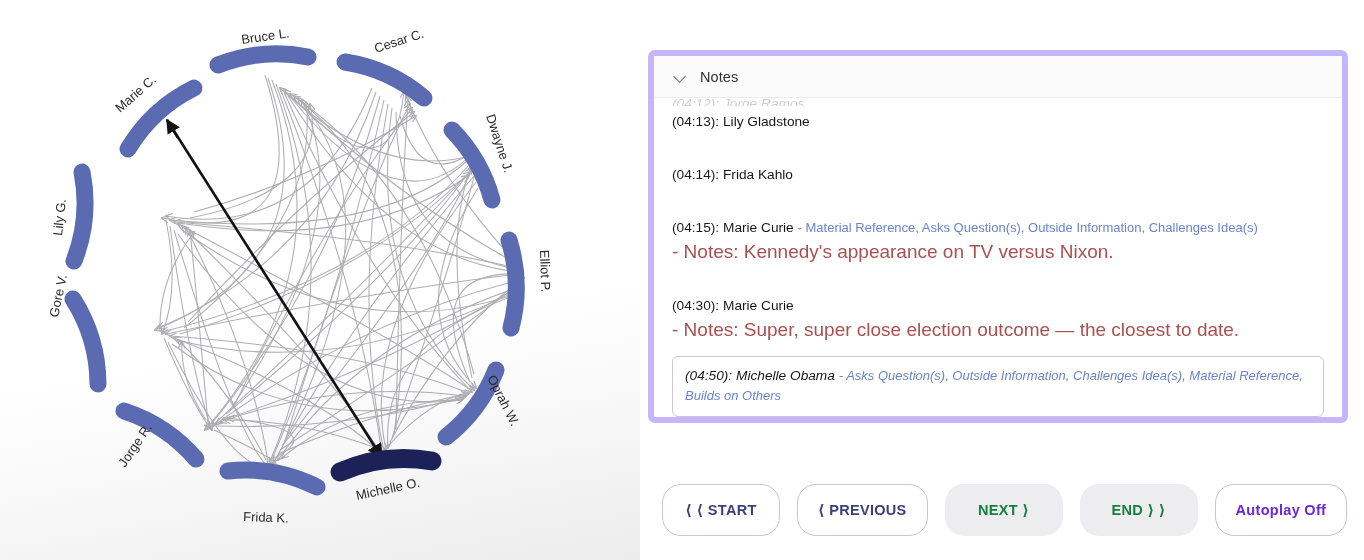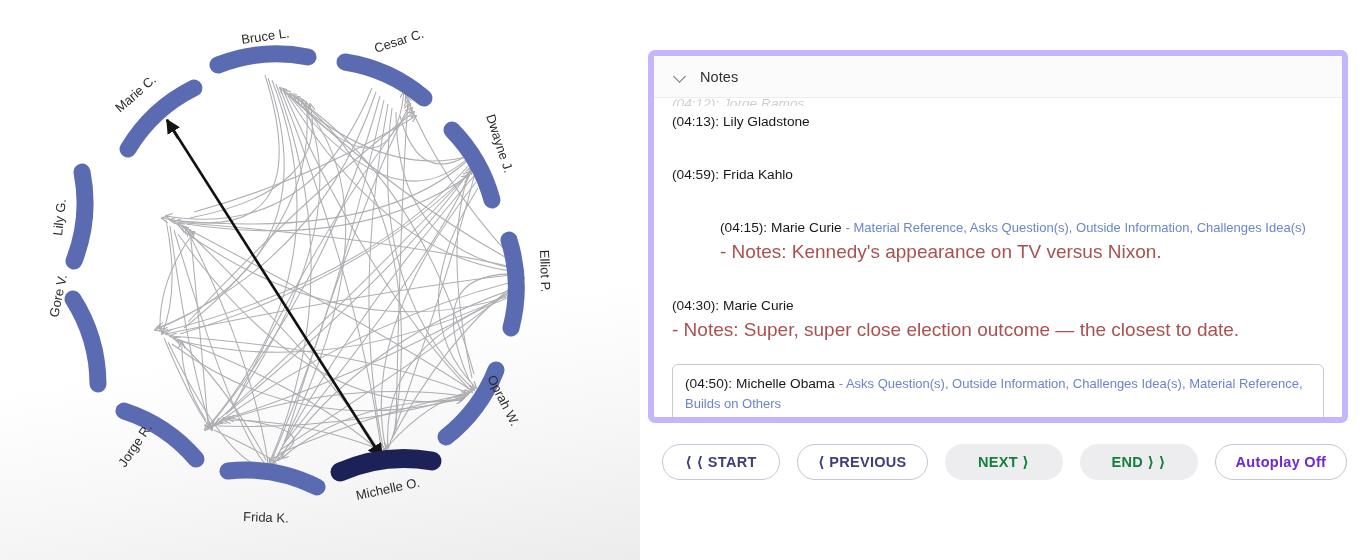--- a/index.html
+++ b/index.html
@@ -99,61 +99,63 @@
   .note-entry.clipped {
     opacity: 0.22;
     height: 12px;
     overflow: hidden;
     padding-top: 0;
     padding-bottom: 0;
     margin-top: -4px;
     font-style: italic;
   }
   .note-entry.spacer-lg { margin-bottom: 21px; }
-  .note-entry.spacer-md { margin-bottom: 18px; margin-left: 48px; }
+  .note-entry.spacer-md { margin-bottom: 18px; }
   .note-speaker { color: #17171b; }
   .note-tags { color: #6a84d0; font-size: 13px; }
   .note-detail {
     color: #aa5050;
     font-size: 19px;
     line-height: 1.5;
   }
   .note-entry.active {
     border: 1px solid #c9c9cf;
     border-radius: 6px;
     padding: 9px 19px 10px 12px;
     background: #ffffff;
-    margin-top: 14px;
+    margin-top: 6px;
+    font-style: italic;
   }
 
   
   #button-row {
     display: flex;
     align-items: center;
     gap: 17px;
     margin-top: 21px;
     padding-left: 14px;
   }
   .nav-btn {
-    height: 36px;
+    height: 52px;
     min-width: 118px;
     padding: 0 20px;
     border-radius: 19px;
     border: 1.4px solid #c6c6d6;
     background: #ffffff;
     color: #3c3f7a;
     font-family: "Liberation Sans", "DejaVu Sans", sans-serif;
     font-size: 14.5px;
     font-weight: 700;
     letter-spacing: 0.3px;
     cursor: pointer;
     display: inline-flex;
     align-items: center;
     justify-content: center;
     white-space: nowrap;
+    margin-top: 40px;
   }
   .nav-btn.disabled {
     border-color: transparent;
     background: #ededf0;
     color: #15803d;
     cursor: default;
     font-weight: 700;
   }
   .nav-btn.autoplay {
     min-width: 130px;
@@ -316,21 +318,21 @@
           <span>(04:12):</span>
           <span class="note-speaker">Jorge Ramos</span>
         </div>
 
         <div class="note-entry spacer-lg">
           <span>(04:13):</span>
           <span class="note-speaker">Lily Gladstone</span>
         </div>
 
         <div class="note-entry spacer-lg">
-          <span>(04:59):</span>
+          <span>(04:14):</span>
           <span class="note-speaker">Frida Kahlo</span>
         </div>
 
         <div class="note-entry spacer-md">
           <span>(04:15):</span>
           <span class="note-speaker">Marie Curie</span>
           <span class="note-tags">- Material Reference, Asks Question(s), Outside Information, Challenges Idea(s)</span>
           <div class="note-detail">- Notes: Kennedy's appearance on TV versus Nixon.</div>
         </div>
 

